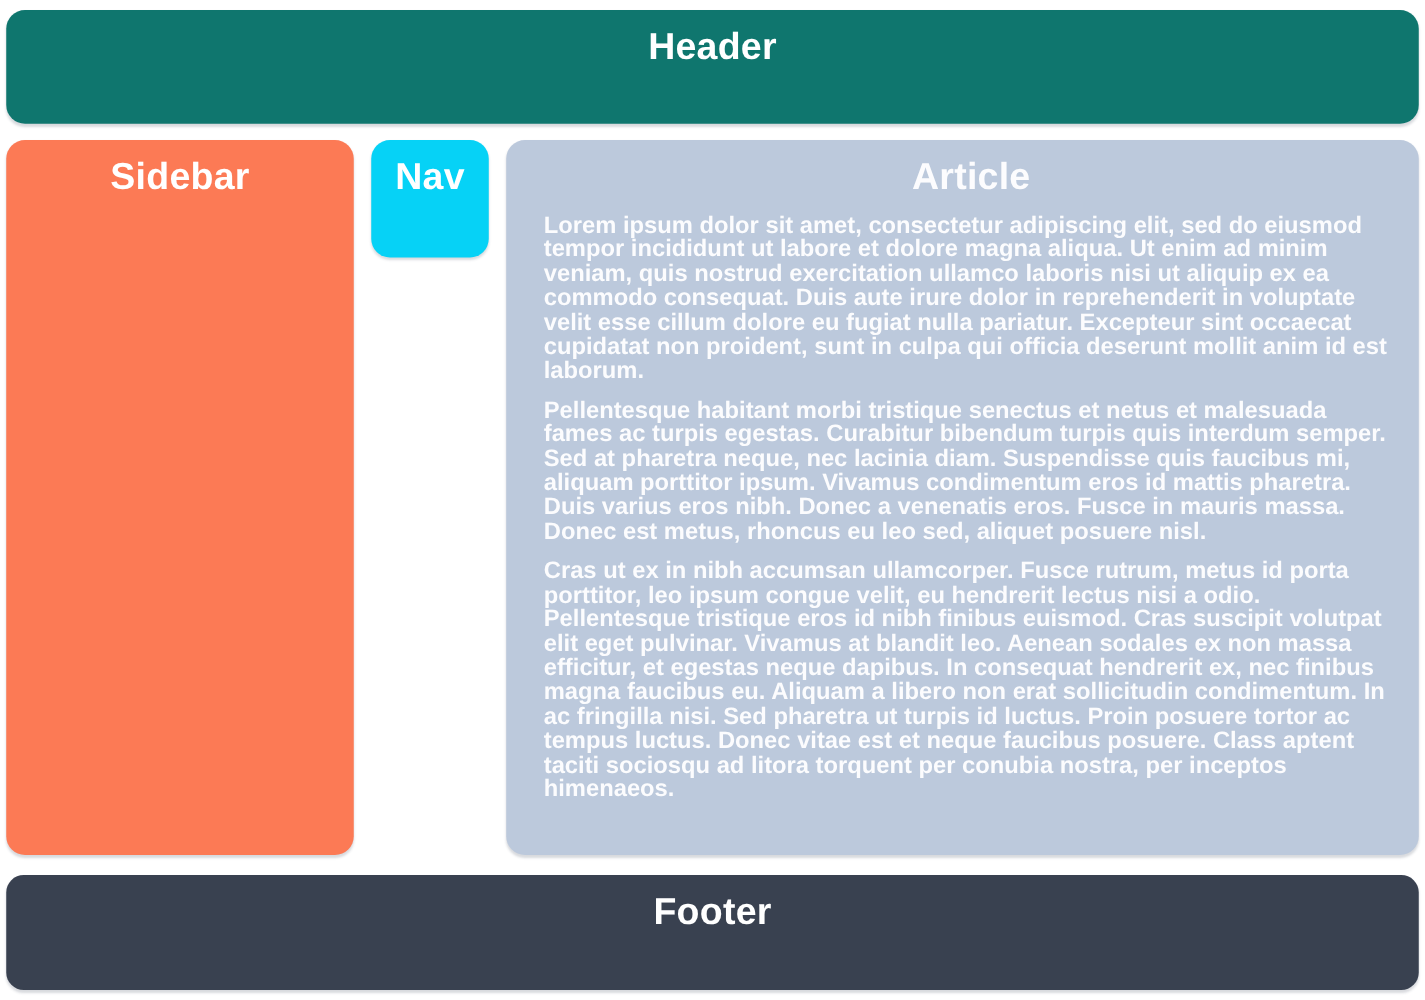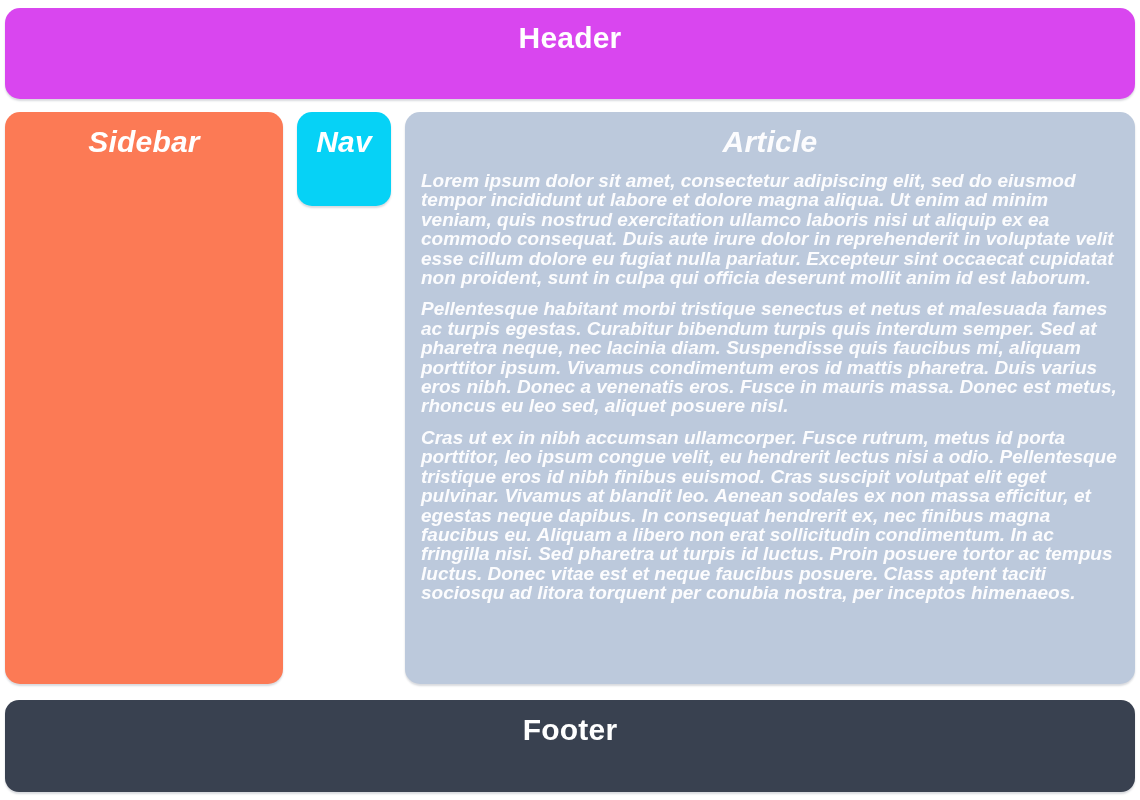--- a/index.html
+++ b/index.html
@@ -28,21 +28,20 @@
     line-height: 1.1;
     font-weight: bold;
     letter-spacing: 0.2px;
   }
   .header { height: 91px; }
   .main-row {
     margin-top: 13px;
     height: 572px;
     display: flex;
     gap: 14px;
-    font-style: italic;
   }
   .sidebar {
     width: 278px;
     flex: 0 0 278px;
     height: 100%;
   }
   .content-col {
     flex: 1 1 auto;
     display: flex;
     flex-direction: row;
@@ -63,37 +62,37 @@
     font-weight: bold;
   }
   .article p:first-of-type { margin-top: 13px; }
   .footer { margin-top: 16px; height: 92px; }
 </style>
 </head>
 <body>
 
 <div class="page">
 
-  <header class="box header" style="background-color: #d946ef;">
+  <header class="box header" style="background-color: #0f766e;">
     <h1 class="box-title">Header</h1>
   </header>
 
   <div class="main-row">
 
     <aside class="box sidebar" style="background-color: rgb(252, 122, 85);">
       <h2 class="box-title">Sidebar</h2>
     </aside>
 
     <div class="content-col">
 
       <nav class="box nav" style="background-color: rgb(6, 210, 246);">
         <h2 class="box-title">Nav</h2>
       </nav>
 
-      <article class="box article" style="background-color: rgb(188, 201, 220);">
+      <article class="box article" style="background-color: rgb(188, 201, 220); padding-left: 14px;">
         <h2 class="box-title">Article</h2>
         <p>Lorem ipsum dolor sit amet, consectetur adipiscing elit, sed do eiusmod tempor incididunt ut labore et dolore magna aliqua. Ut enim ad minim veniam, quis nostrud exercitation ullamco laboris nisi ut aliquip ex ea commodo consequat. Duis aute irure dolor in reprehenderit in voluptate velit esse cillum dolore eu fugiat nulla pariatur. Excepteur sint occaecat cupidatat non proident, sunt in culpa qui officia deserunt mollit anim id est laborum.</p>
         <p>Pellentesque habitant morbi tristique senectus et netus et malesuada fames ac turpis egestas. Curabitur bibendum turpis quis interdum semper. Sed at pharetra neque, nec lacinia diam. Suspendisse quis faucibus mi, aliquam porttitor ipsum. Vivamus condimentum eros id mattis pharetra. Duis varius eros nibh. Donec a venenatis eros. Fusce in mauris massa. Donec est metus, rhoncus eu leo sed, aliquet posuere nisl.</p>
         <p>Cras ut ex in nibh accumsan ullamcorper. Fusce rutrum, metus id porta porttitor, leo ipsum congue velit, eu hendrerit lectus nisi a odio. Pellentesque tristique eros id nibh finibus euismod. Cras suscipit volutpat elit eget pulvinar. Vivamus at blandit leo. Aenean sodales ex non massa efficitur, et egestas neque dapibus. In consequat hendrerit ex, nec finibus magna faucibus eu. Aliquam a libero non erat sollicitudin condimentum. In ac fringilla nisi. Sed pharetra ut turpis id luctus. Proin posuere tortor ac tempus luctus. Donec vitae est et neque faucibus posuere. Class aptent taciti sociosqu ad litora torquent per conubia nostra, per inceptos himenaeos.</p>
       </article>
 
     </div>
   </div>
 
   <footer class="box footer" style="background-color: rgb(57, 65, 80); border-radius: 14px;">

